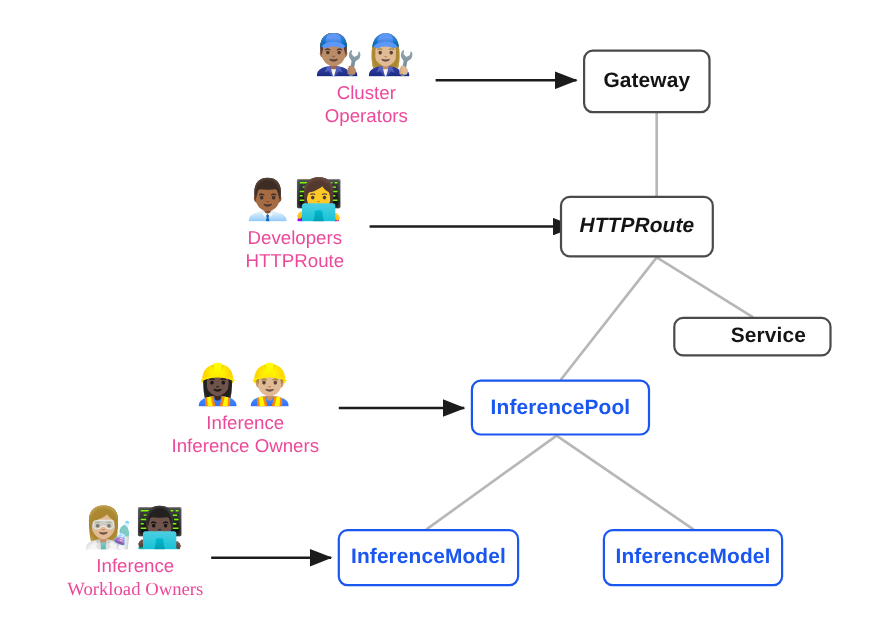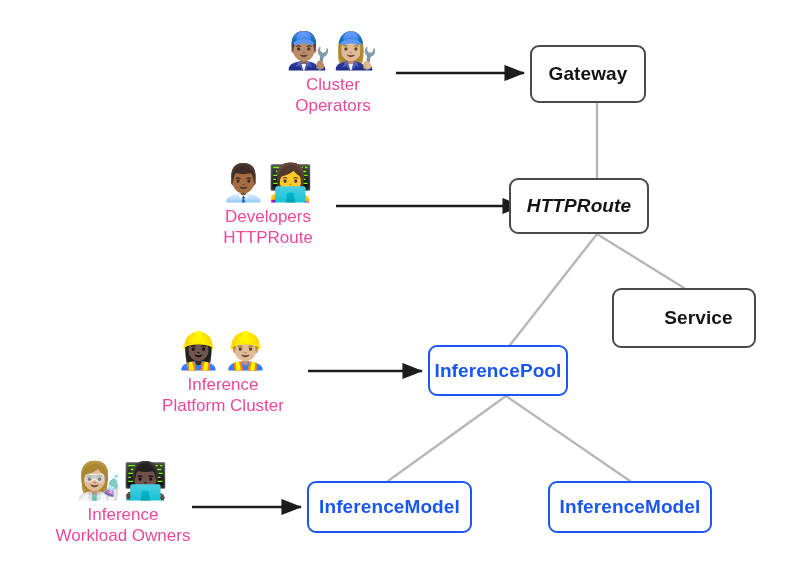--- a/index.html
+++ b/index.html
@@ -103,24 +103,24 @@
       </g>
   </svg>
 
   <div id="nodes-layer">
       <div class="node core" style="left: 530px; top: 45px; width: 116px; height: 58px;">
         <span>Gateway</span>
       </div>
       <div class="node core" style="left: 509px; top: 178px; width: 140px; height: 56px; font-style: italic;">
         <span>HTTPRoute</span>
       </div>
-      <div class="node core" style="left: 612px; top: 288px; width: 144px; height: 60px; padding-left: 29px;">
+      <div class="node core" style="left: 612px; top: 288px; width: 144px; height: 36px; padding-left: 29px;">
         <span>Service</span>
       </div>
-      <div class="node infer" style="left: 428px; top: 345px; width: 140px; height: 51px;">
+      <div class="node infer" style="left: 428px; top: 345px; width: 163px; height: 51px;">
         <span>InferencePool</span>
       </div>
       <div class="node infer" style="left: 307px; top: 481px; width: 165px; height: 52px;">
         <span>InferenceModel</span>
       </div>
       <div class="node infer" style="left: 548px; top: 481px; width: 164px; height: 52px;">
         <span>InferenceModel</span>
       </div>
     </div>
   <div id="personas-layer">
@@ -130,22 +130,22 @@
         <div class="persona-label" style="margin-top: 0px;">Operators</div>
       </div>
       <div class="persona" style="left: 163px; top: 162px;">
         <div class="persona-emoji">👨🏾‍💼👩‍💻</div>
         <div class="persona-label">Developers</div>
         <div class="persona-label" style="margin-top: 0px;">HTTPRoute</div>
       </div>
       <div class="persona" style="left: 118px; top: 330px;">
         <div class="persona-emoji">👷🏿‍♀️👷🏼‍♂️</div>
         <div class="persona-label">Inference</div>
-        <div class="persona-label" style="margin-top: 0px;">Platform Cluster</div>
+        <div class="persona-label" style="margin-top: 0px;">Inference Owners</div>
       </div>
       <div class="persona" style="left: 18px; top: 460px;">
         <div class="persona-emoji">👩🏼‍🔬👨🏿‍💻</div>
         <div class="persona-label">Inference</div>
-        <div class="persona-label" style="margin-top: 0px;">Workload Owners</div>
+        <div class="persona-label" style="margin-top: 0px; font-family: Liberation Serif, serif;">Workload Owners</div>
       </div>
     </div>
 
 </div>
 
 </body></html>

